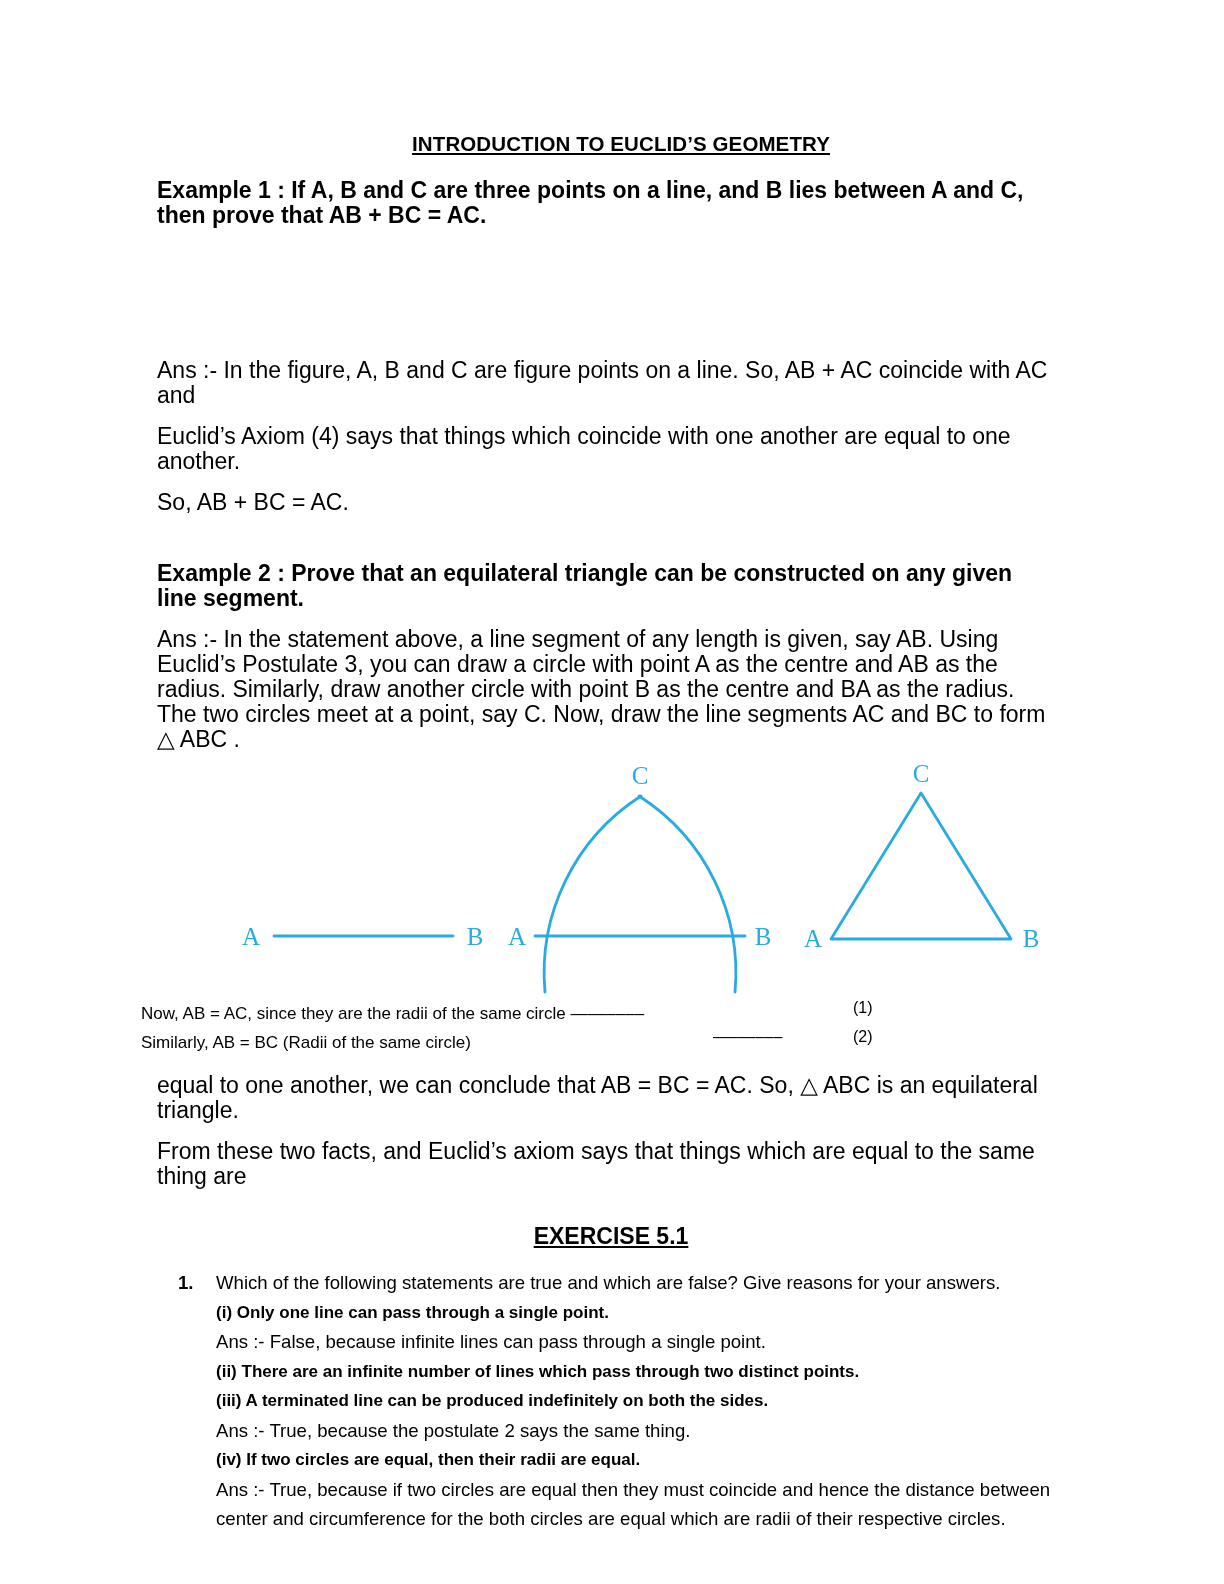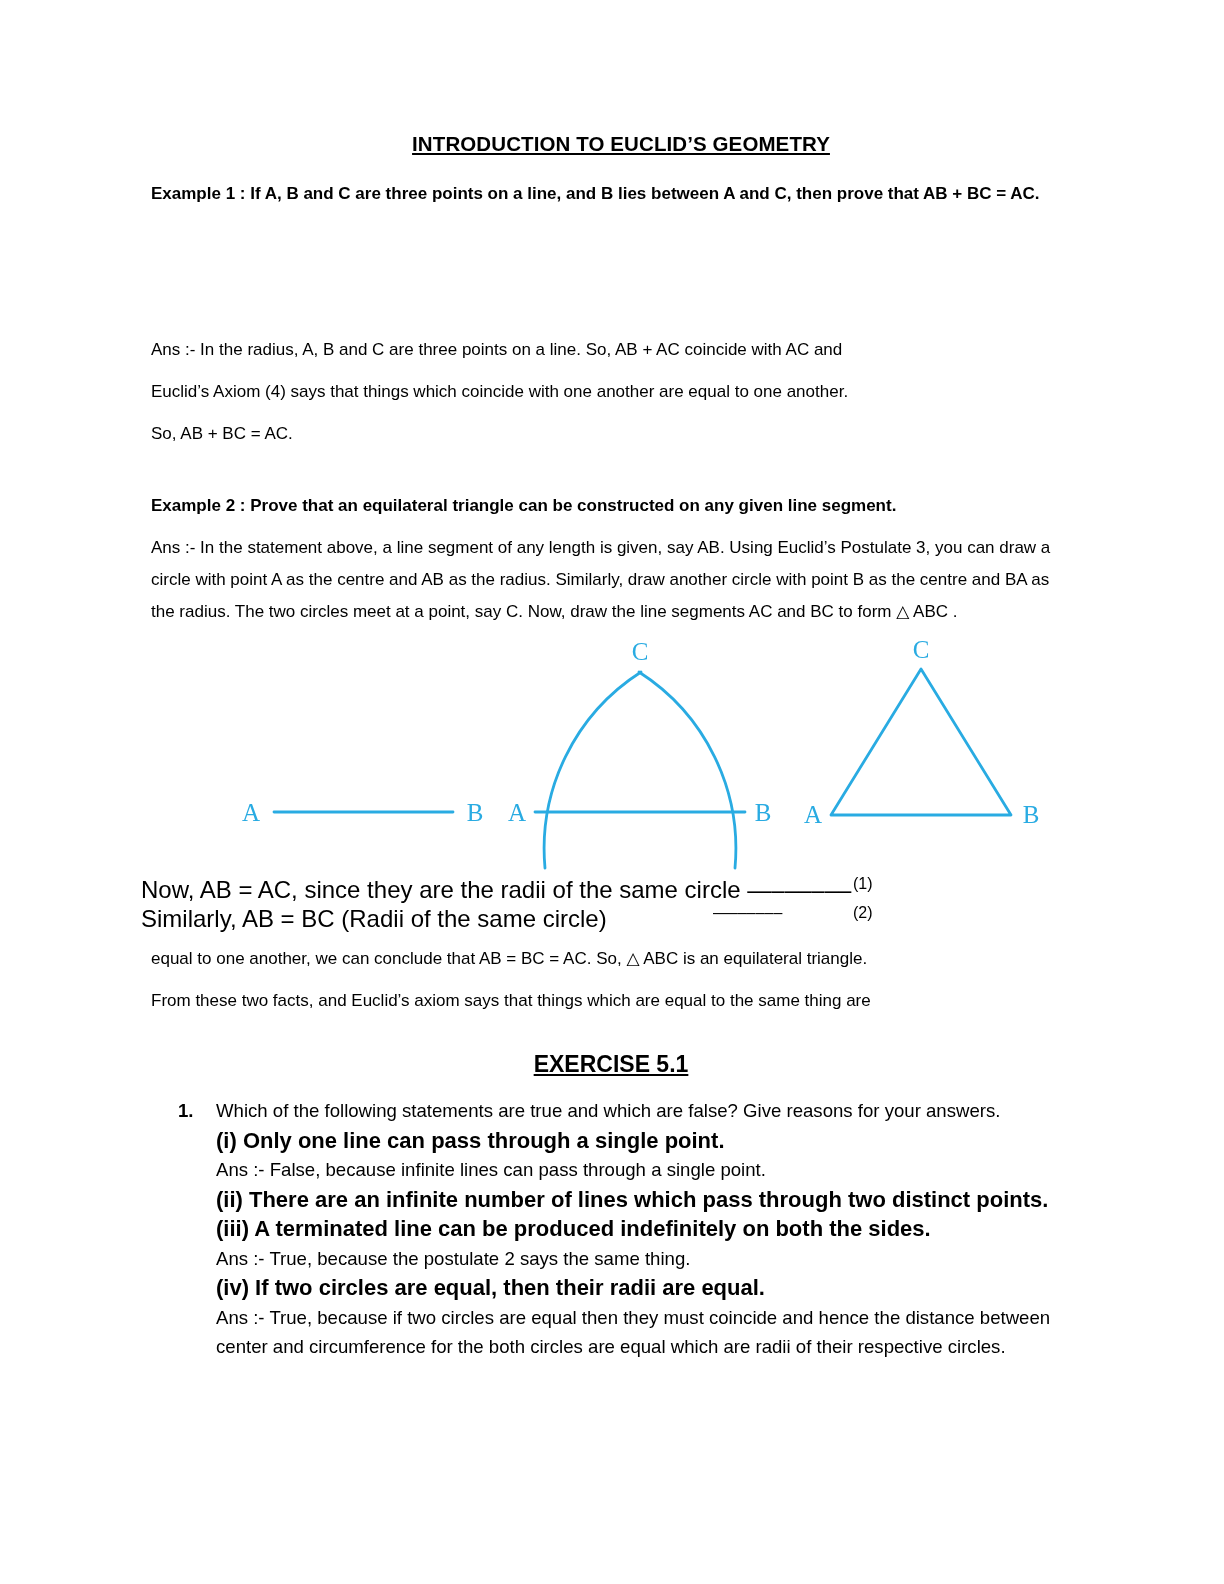--- a/index.html
+++ b/index.html
@@ -44,23 +44,23 @@
     text-align: center;
     font-weight: bold;
     font-size: 23px;
     text-decoration: underline;
     margin: 34px 0 18px 0;
     padding-left: 10px;
   }
 
   
   p {
-    margin: 10px;
-    font-size: 17px;
-    line-height: 32px;
+    margin: 16px;
+    font-size: 23px;
+    line-height: 25px;
   }
   .bold { font-weight: bold; }
   .para-block { margin-bottom: 0; }
   .gap-md { height: 30px; }
 
   
   .fig1 {
     position: relative;
     width: 930px;
     height: 108px;
@@ -95,33 +95,33 @@
   }
   .q-head {
     font-weight: normal;
     margin: 0;
     font-size: 18.6px;
     line-height: 29.5px;
   }
   .sub-q {
     font-weight: bold;
     margin: 0;
-    font-size: 22px;
+    font-size: 17px;
     line-height: 29.5px;
   }
   .sub-a {
     font-weight: normal;
     margin: 0;
     font-size: 18.6px;
     line-height: 29.5px;
   }
 
   .ref-line {
     display: block;
-    font-size: 24px;
+    font-size: 17px;
     line-height: 29px;
     white-space: pre;
   }
 </style>
 </head>
 <body>
 
 <div class="page">
   <div class="content">
 
@@ -146,21 +146,21 @@
           <circle cx="675" cy="126" r="4.2" stroke="none"></circle>
         </g>
         <g fill="#29ABE2" font-family="Liberation Serif, serif" font-size="25">
           <text x="256" y="192">A</text>
           <text x="518" y="170">B</text>
           <text x="666" y="155">C</text>
         </g>
       </svg>
     </div>
 
-    <p class="para-block">Ans :- In the radius, A, B and C are three points on a line. So, AB + AC coincide with AC and</p>
+    <p class="para-block">Ans :- In the figure, A, B and C are figure points on a line. So, AB + AC coincide with AC and</p>
     <p class="para-block">Euclid’s Axiom (4) says that things which coincide with one another are equal to one another.</p>
     <p class="para-block">So, AB + BC = AC.</p>
 
     <div class="gap-md"></div>
 
     <p class="bold para-block">Example 2 : Prove that an equilateral triangle can be constructed on any given line segment.</p>
     <p class="para-block">Ans :- In the statement above, a line segment of any length is given, say AB. Using Euclid’s Postulate 3, you can draw a circle with point A as the centre and AB as the radius. Similarly, draw another circle with point B as the centre and BA as the radius. The two circles meet at a point, say C. Now, draw the line segments AC and BC to form △ ABC .</p>
 
     <div class="fig2">
       <svg width="930" height="245" viewBox="0 0 930 245">

